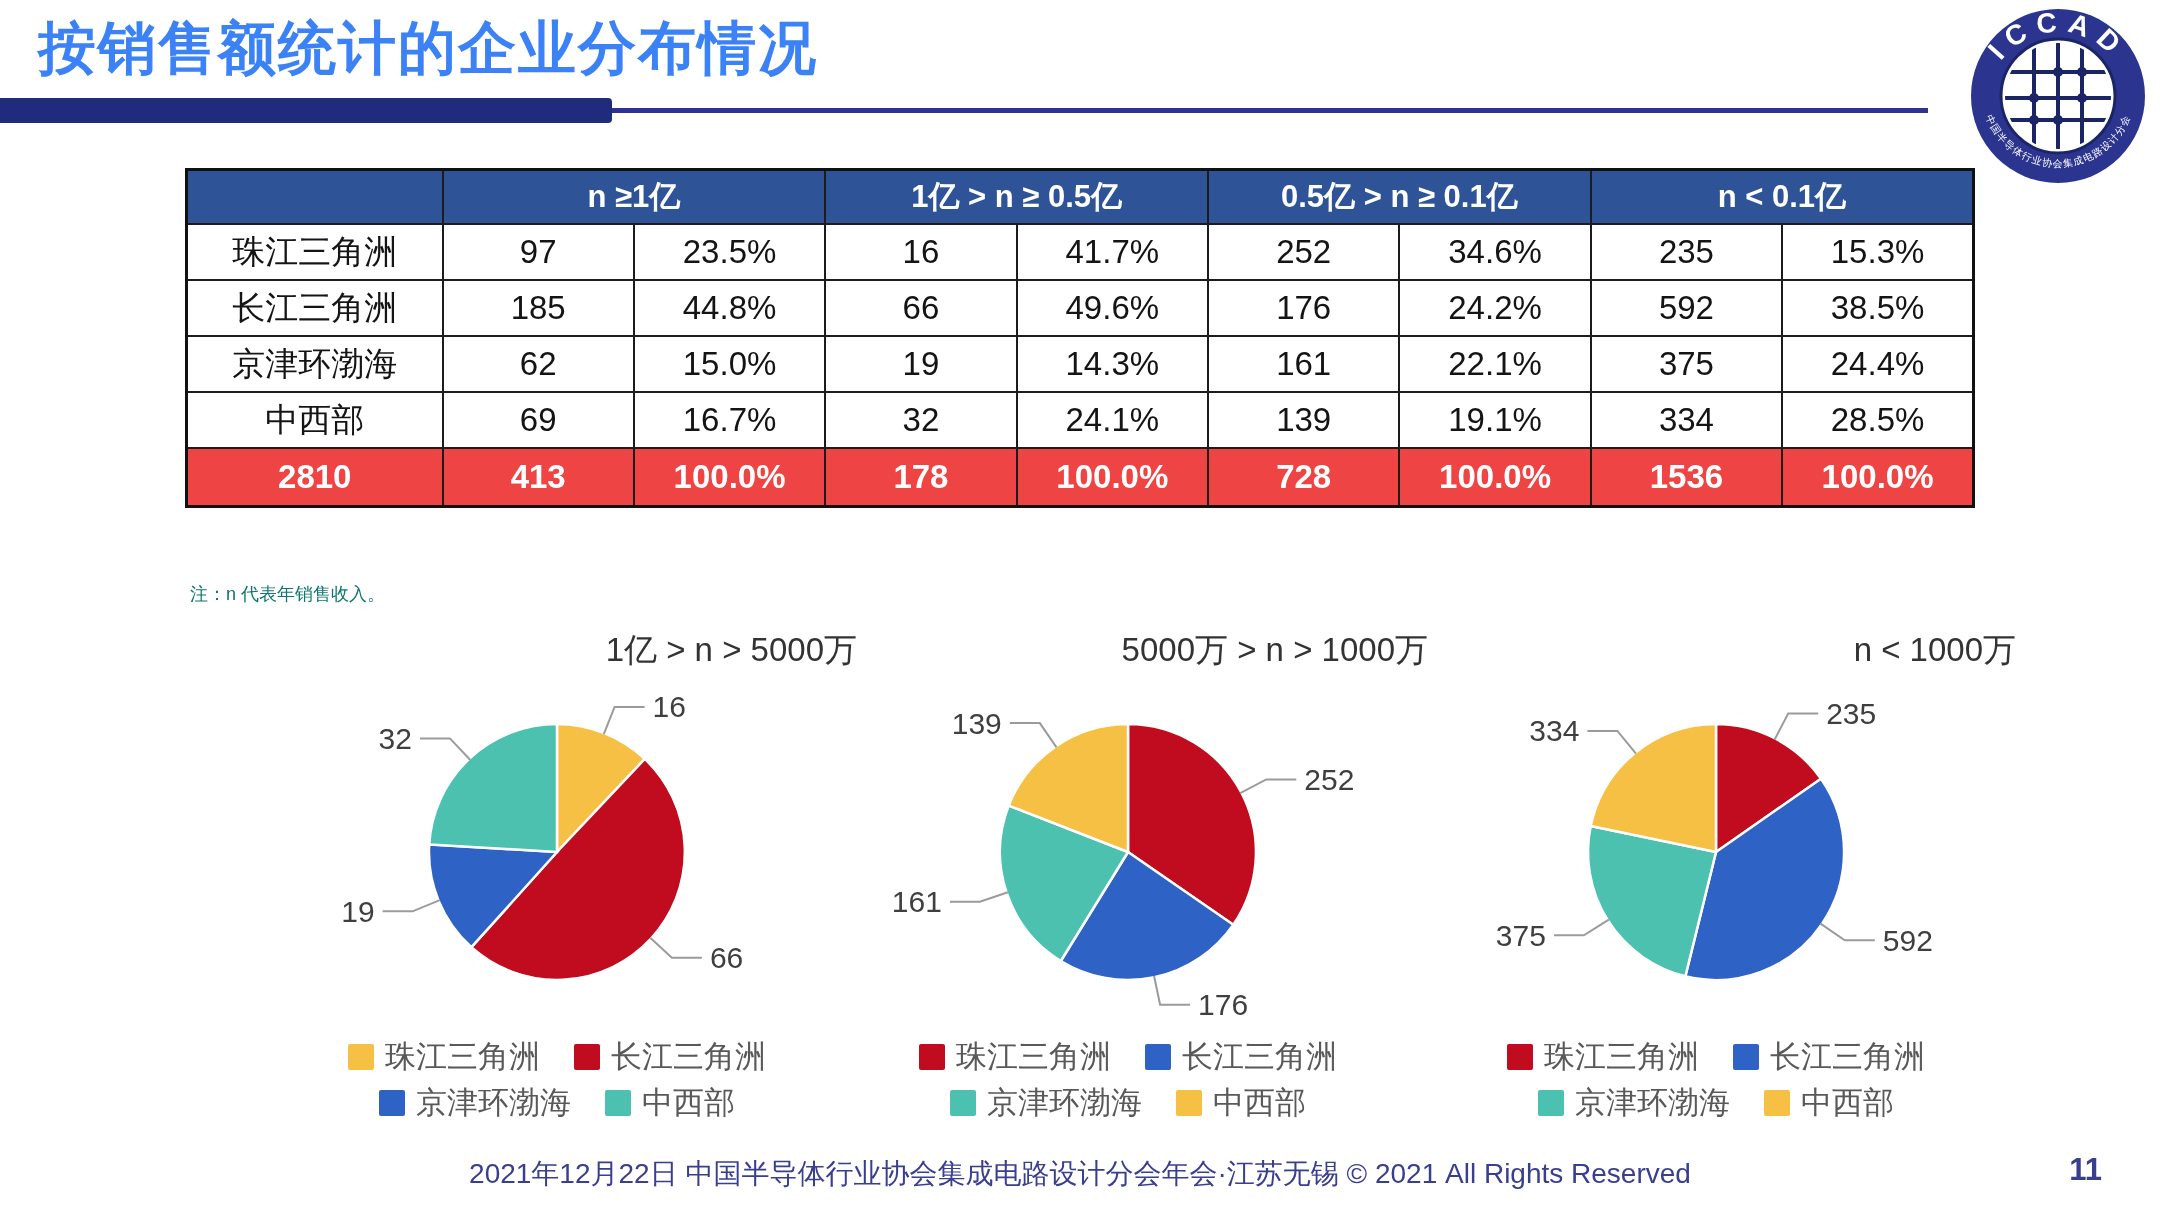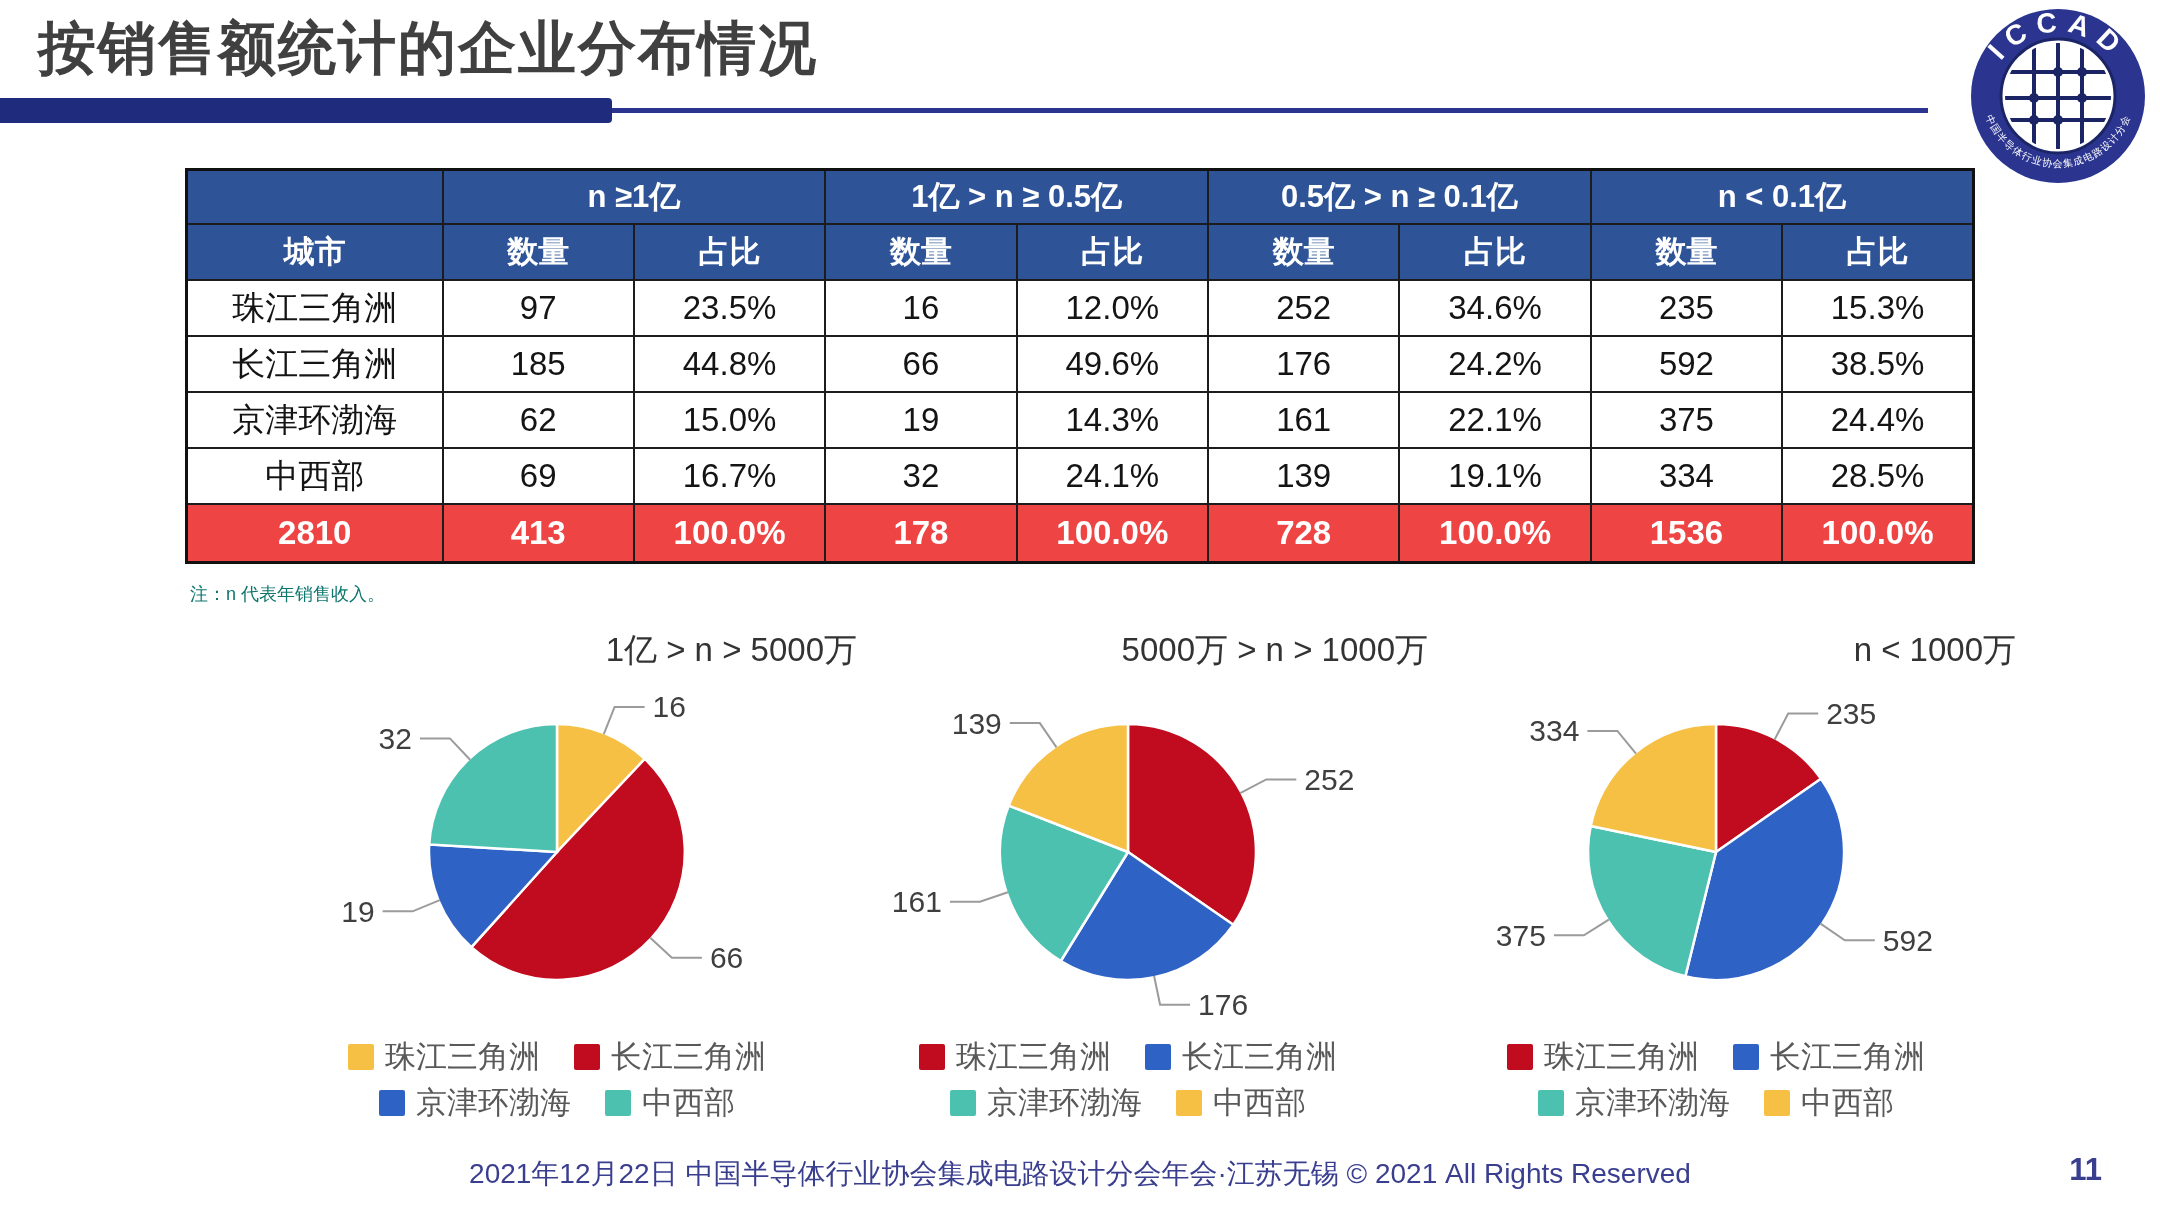--- a/index.html
+++ b/index.html
@@ -3,21 +3,21 @@
 <meta charset="utf-8">
 <style>
   html,body{margin:0;padding:0;background:#e8e8e8;}
   .slide{
     position:relative;width:2160px;height:1216px;background:#ffffff;
     font-family:"Liberation Sans","DejaVu Sans",sans-serif;overflow:hidden;
   }
   
   .page-title{
     position:absolute;left:38px;top:10px;font-size:58px;font-weight:800;
-    color:#404040;letter-spacing:2px;white-space:nowrap;
+    color:#3b82f6;letter-spacing:2px;white-space:nowrap;
   }
   .title-bar-thick{position:absolute;left:0;top:98px;width:612px;height:25px;background:#1F2C7E;border-radius:0 4px 4px 0;}
   .title-bar-thin{position:absolute;left:612px;top:108px;width:1316px;height:5px;background:#2B3590;}
   .logo{position:absolute;right:12px;top:6px;width:180px;height:180px;}
   
   .stats-table{
     position:absolute;left:185px;top:168px;width:1790px;
     border-collapse:collapse;table-layout:fixed;
   }
   .stats-table td{border:2px solid #1c1c1c;text-align:center;vertical-align:middle;padding:0;}
@@ -101,37 +101,26 @@
         <col>
     </colgroup>
     <tbody>
         <tr class="grp-row">
       <td class="hdr"></td>
       <td class="hdr" colspan="2">n ≥1亿</td>
       <td class="hdr" colspan="2">1亿 &gt; n ≥ 0.5亿</td>
       <td class="hdr" colspan="2">0.5亿 &gt; n ≥ 0.1亿</td>
       <td class="hdr" colspan="2">n &lt; 0.1亿</td>
     </tr>
-    <tr class="sub-row">
-      <td class="hdr">城市</td>
-      <td class="hdr">数量</td>
-      <td class="hdr">占比</td>
-      <td class="hdr">数量</td>
-      <td class="hdr">占比</td>
-      <td class="hdr">数量</td>
-      <td class="hdr">占比</td>
-      <td class="hdr">数量</td>
-      <td class="hdr">占比</td>
-    </tr>
     <tr class="body-row">
       <td>珠江三角洲</td>
       <td>97</td>
       <td>23.5%</td>
       <td>16</td>
-      <td>12.0%</td>
+      <td>41.7%</td>
       <td>252</td>
       <td>34.6%</td>
       <td>235</td>
       <td>15.3%</td>
     </tr>
     <tr class="body-row">
       <td>长江三角洲</td>
       <td>185</td>
       <td>44.8%</td>
       <td>66</td>

